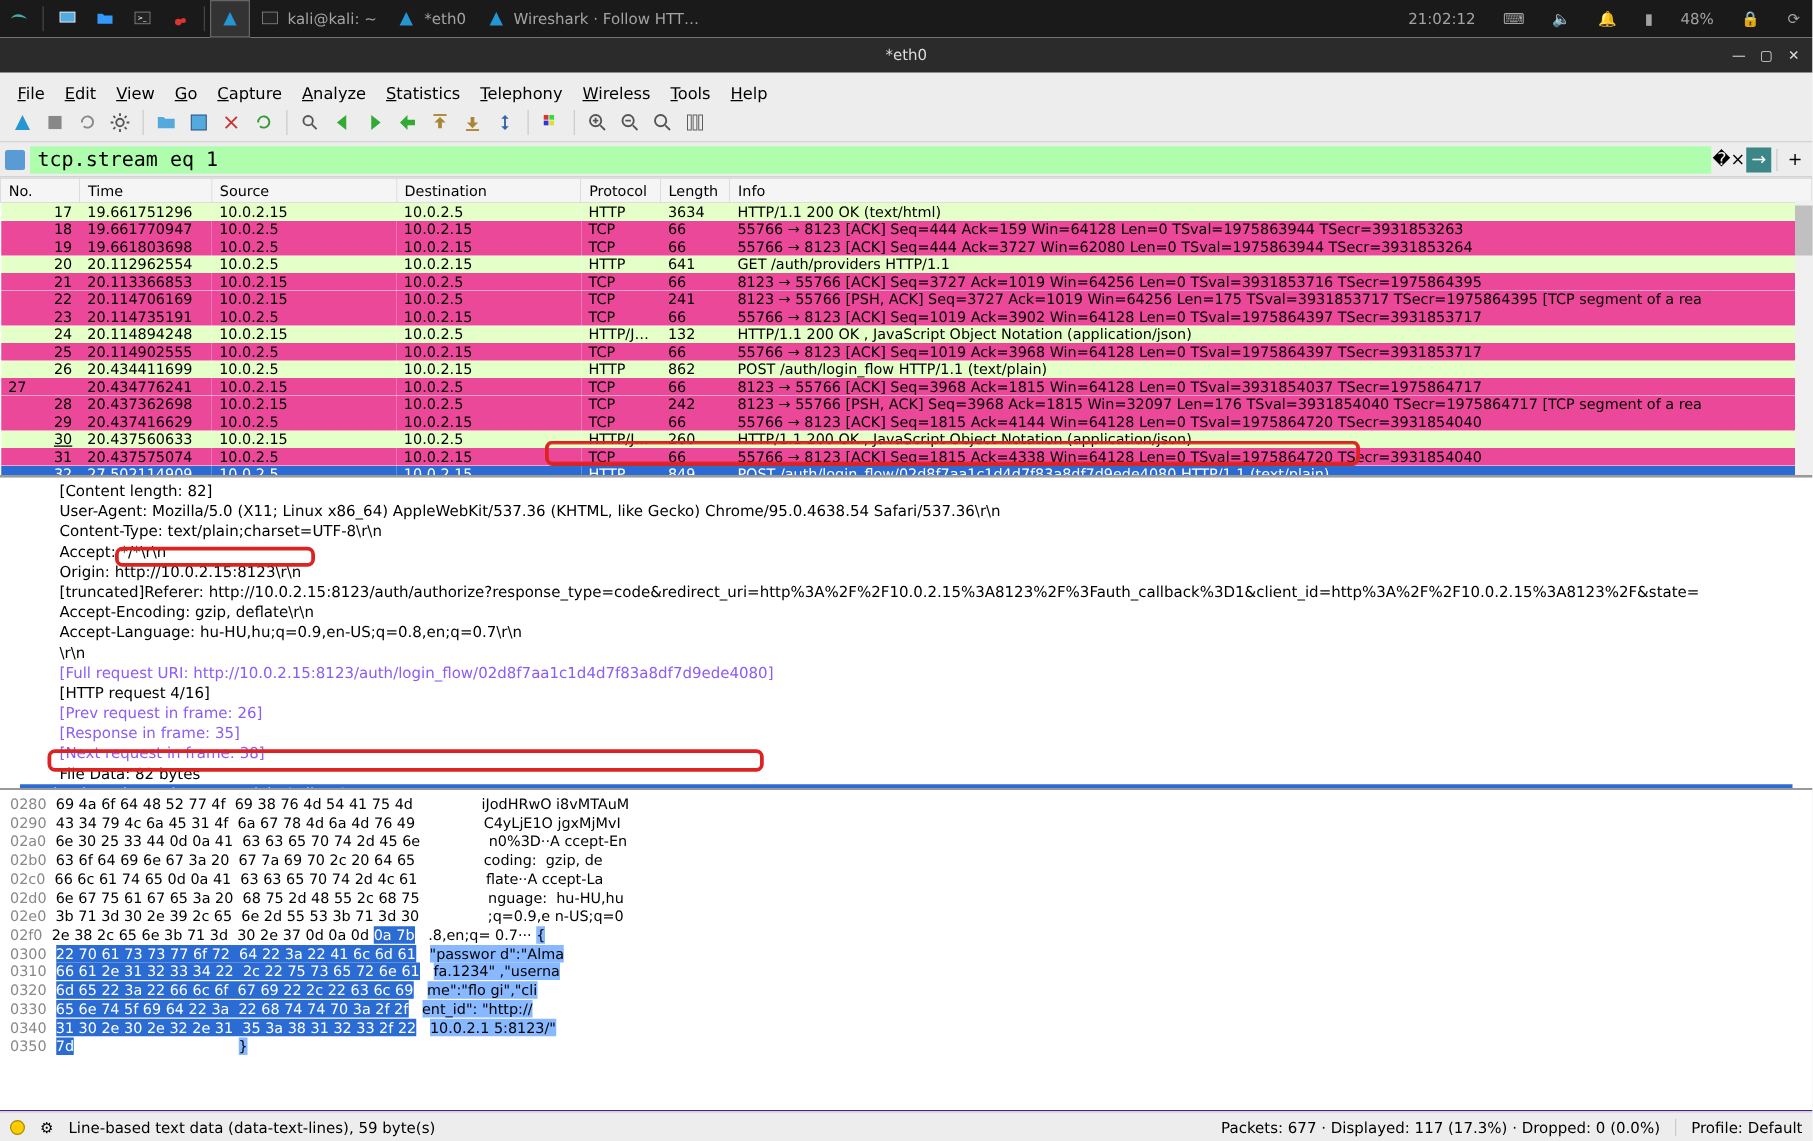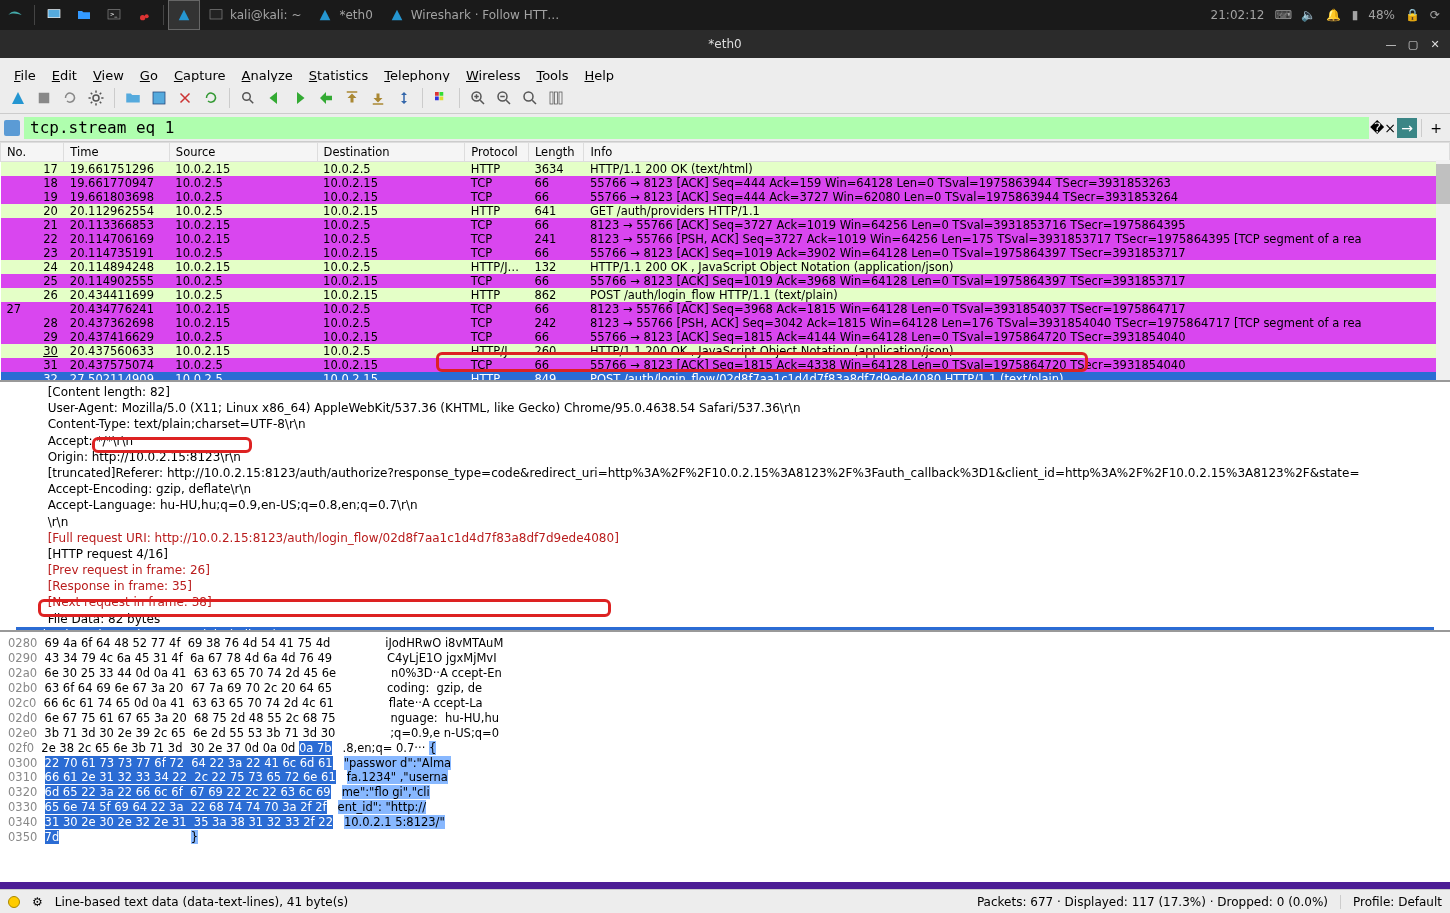--- a/index.html
+++ b/index.html
@@ -7,21 +7,21 @@
 
 
 .taskbar { height:30px; background:#1a1a1a; display:flex; align-items:center; color:#a3a3a3; font-size:12px; }
 .taskbar .launcher { width:30px; height:30px; display:flex; align-items:center; justify-content:center; }
 .taskbar .launcher svg { width:16px; height:16px; }
 .taskbar .sep { width:1px; height:20px; background:#444; margin:0 4px; }
 .taskbar .tb-btn { padding:0 8px; height:30px; display:flex; align-items:center; gap:6px; cursor:pointer; }
 .taskbar .tb-btn.active { background:#333; box-shadow:inset 0 0 0 1px #666; }
 .taskbar .tb-btn svg,.taskbar .tb-btn .ico { width:16px; height:16px; }
 .taskbar .spacer { flex:1; }
-.taskbar .tray { display:flex; align-items:center; gap:10px; padding:0 10px; }
+.taskbar .tray { display:flex; align-items:center; gap:22px; padding:0 10px; }
 
 
 .window { height:883px; display:flex; flex-direction:column; background:#f0f0f0; }
 .titlebar { height:28px; background:#2b2b2b; color:#ddd; display:flex; align-items:center; justify-content:center; position:relative; font-size:12px; }
 .titlebar .winbtns { position:absolute; right:6px; display:flex; gap:4px; }
 .titlebar .winbtns span { width:18px; height:14px; display:flex; align-items:center; justify-content:center; cursor:pointer; font-size:11px; }
 
 .menubar { height:24px; background:#ededed; display:flex; align-items:center; padding:0 8px; gap:4px; font-size:13px; }
 .menubar span { padding:2px 6px; cursor:pointer;margin-top:11px; }
 .menubar span u { text-decoration:underline; }
@@ -36,34 +36,34 @@
 .filterbar input { flex:1; height:22px; border:none; background:#affeae; padding:0 6px; font-family:monospace; font-size:16px; outline:none; }
 .filterbar .xbtn,.filterbar .arrow,.filterbar .plus { width:20px; height:20px; display:flex; align-items:center; justify-content:center; cursor:pointer; font-size:14px; }
 .filterbar .arrow { background:#3b8686; color:#fff; }
 
 
 .packetlist { height:240px; background:#fff; overflow:auto; position:relative; border-bottom:2px solid #999; }
 .packetlist table { width:100%; border-collapse:collapse; font-family:monospace; font-size:11.5px; }
 .packetlist th { text-align:left; background:#f5f5f5; border:1px solid #ddd; padding:2px 6px; font-weight:normal; font-family:"DejaVu Sans"; position:sticky; top:0; }
 .packetlist td { padding:0 6px; white-space:nowrap; overflow:hidden; }
 .packetlist tr.http { background:#e4ffc7; }
-.packetlist tr.tcp { background:#d946ef; }
+.packetlist tr.tcp { background:#ec4899; }
 .packetlist tr.sel { background:#2b6cd4; color:#fff; }
 .packetlist .redbox { position:absolute; border:3px solid #d22; border-radius:6px; pointer-events:none; }
 
 
 .details { height:250px; background:#fff; overflow:auto; border-bottom:2px solid #999; font-family:monospace; font-size:12px; padding:2px 16px 2px 40px; line-height:1.35; position:relative; }
 .details .line { white-space:pre; }
-.details .link { color:#b91c1c; }
+.details .link { color:#8b5cf6; }
 .details .hdr { background:#2b6cd4; color:#fff; margin-left:-24px; padding-left:24px; }
 .details .tri { margin-left:-16px; display:inline-block; width:12px; }
 .details .redbox { position:absolute; border:3px solid #d22; border-radius:6px; pointer-events:none; }
 
 
-.hexpane { flex:1; background:#fff; overflow:auto; font-family:monospace; font-size:11.5px; padding:4px 8px; line-height:1.3; border-bottom:7px solid #4c1d95; }
+.hexpane { flex:1; background:#fff; overflow:auto; font-family:monospace; font-size:11.5px; padding:4px 8px; line-height:1.3; border-bottom:1px solid #4c1d95; }
 .hexrow { white-space:pre; }
 .hexrow .off { color:#888; }
 .hexrow .sel { background:#2b6cd4; color:#fff; }
 .hexrow .asc-sel { background:#88b8ff; }
 
 
 .statusbar { height:24px; background:#ededed; border-top:1px solid #ccc; display:flex; align-items:center; padding:0 8px; font-size:12px; gap:12px; }
 .statusbar .dot { width:12px; height:12px; border-radius:50%; background:#ffcc00; border:1px solid #aa8800; }
 .statusbar .spacer { flex:1; }
 
@@ -406,21 +406,21 @@
             <td>66</td>
             <td>8123 → 55766 [ACK] Seq=3968 Ack=1815 Win=64128 Len=0 TSval=3931854037 TSecr=1975864717</td>
           </tr>
           <tr class="tcp">
             <td style="text-align: right;">28</td>
             <td>20.437362698</td>
             <td>10.0.2.15</td>
             <td>10.0.2.5</td>
             <td>TCP</td>
             <td>242</td>
-            <td>8123 → 55766 [PSH, ACK] Seq=3042 Ack=1815 Win=64128 Len=176 TSval=3931854040 TSecr=1975864717 [TCP segment of a rea</td>
+            <td>8123 → 55766 [PSH, ACK] Seq=3968 Ack=1815 Win=32097 Len=176 TSval=3931854040 TSecr=1975864717 [TCP segment of a rea</td>
           </tr>
           <tr class="tcp">
             <td style="text-align: right;">29</td>
             <td>20.437416629</td>
             <td>10.0.2.5</td>
             <td>10.0.2.15</td>
             <td>TCP</td>
             <td>66</td>
             <td>55766 → 8123 [ACK] Seq=1815 Ack=4144 Win=64128 Len=0 TSval=1975864720 TSecr=3931854040</td>
           </tr>
@@ -493,18 +493,18 @@
       <div class="hexrow"><span class="off">0310</span>  <span class="sel">66 61 2e 31 32 33 34 22  2c 22 75 73 65 72 6e 61</span>   <span class="asc-sel">fa.1234" ,"userna</span></div>
       <div class="hexrow"><span class="off">0320</span>  <span class="sel">6d 65 22 3a 22 66 6c 6f  67 69 22 2c 22 63 6c 69</span>   <span class="asc-sel">me":"flo gi","cli</span></div>
       <div class="hexrow"><span class="off">0330</span>  <span class="sel">65 6e 74 5f 69 64 22 3a  22 68 74 74 70 3a 2f 2f</span>   <span class="asc-sel">ent_id": "http://</span></div>
       <div class="hexrow"><span class="off">0340</span>  <span class="sel">31 30 2e 30 2e 32 2e 31  35 3a 38 31 32 33 2f 22</span>   <span class="asc-sel">10.0.2.1 5:8123/"</span></div>
       <div class="hexrow"><span class="off">0350</span>  <span class="sel">7d</span>                                    <span class="asc-sel">}</span></div>
     </div>
 
   <div class="statusbar">
     <div class="dot"></div>
     <span>⚙</span>
-    <span>Line-based text data (data-text-lines), 41 byte(s)</span>
+    <span>Line-based text data (data-text-lines), 59 byte(s)</span>
     <div class="spacer"></div>
     <span>Packets: 677 · Displayed: 117 (17.3%) · Dropped: 0 (0.0%)</span>
     <span style="border-left:1px solid #ccc;padding-left:12px">Profile: Default</span>
   </div>
 </div>
 
 </body></html>

